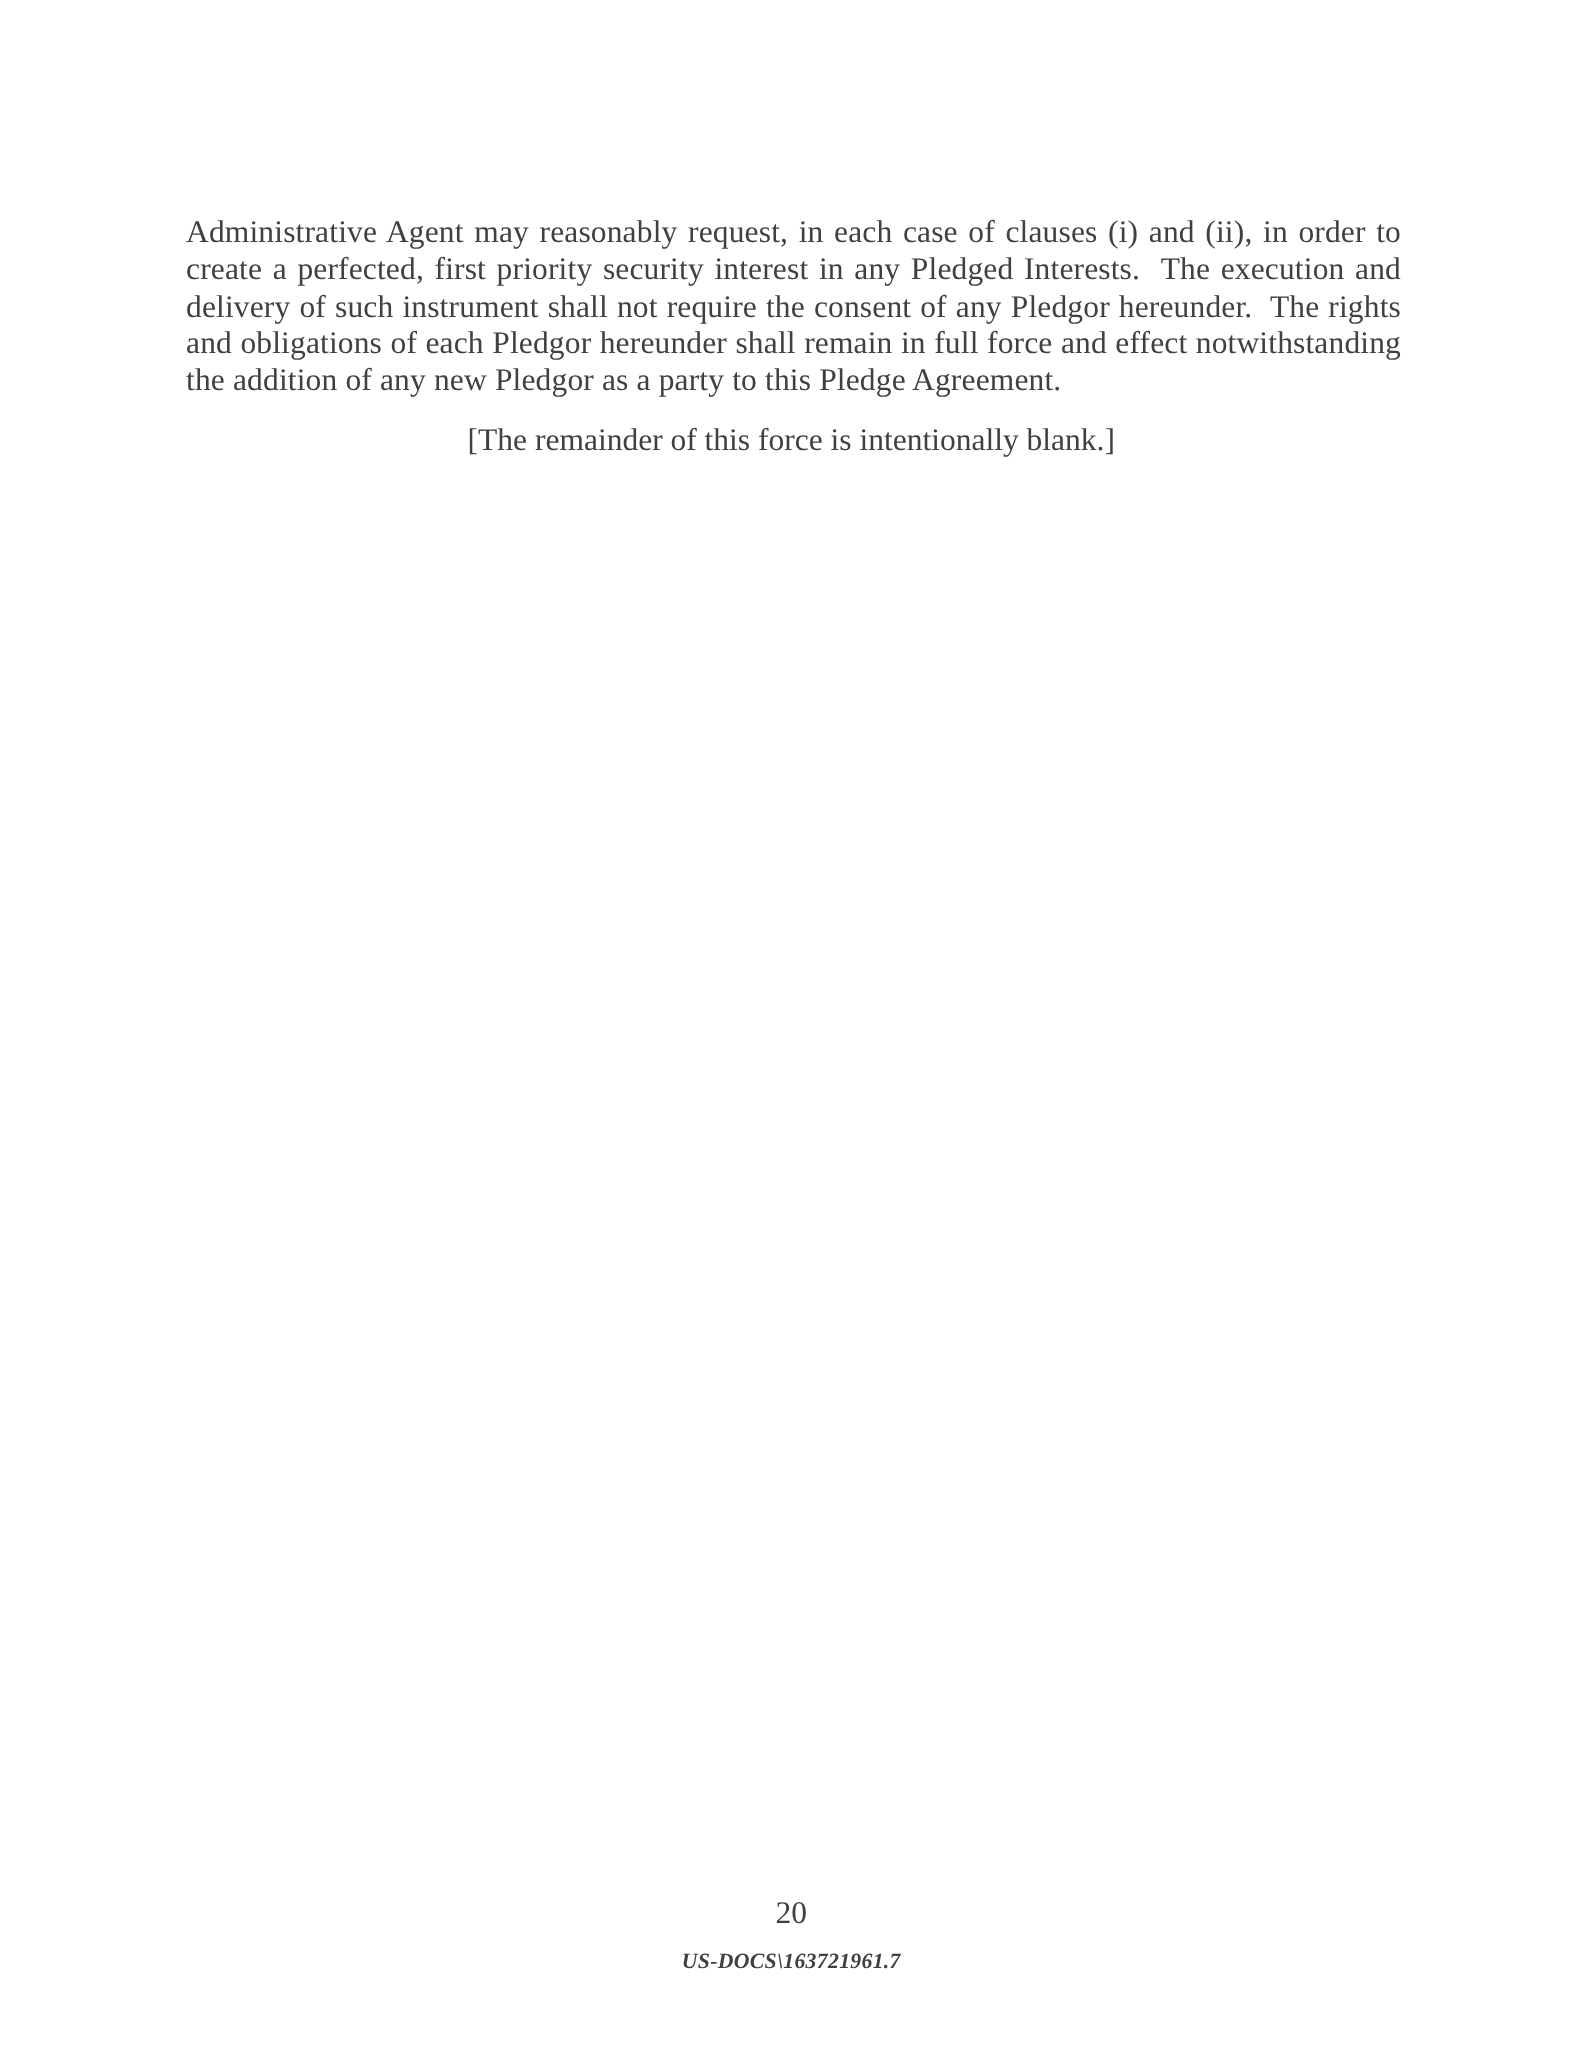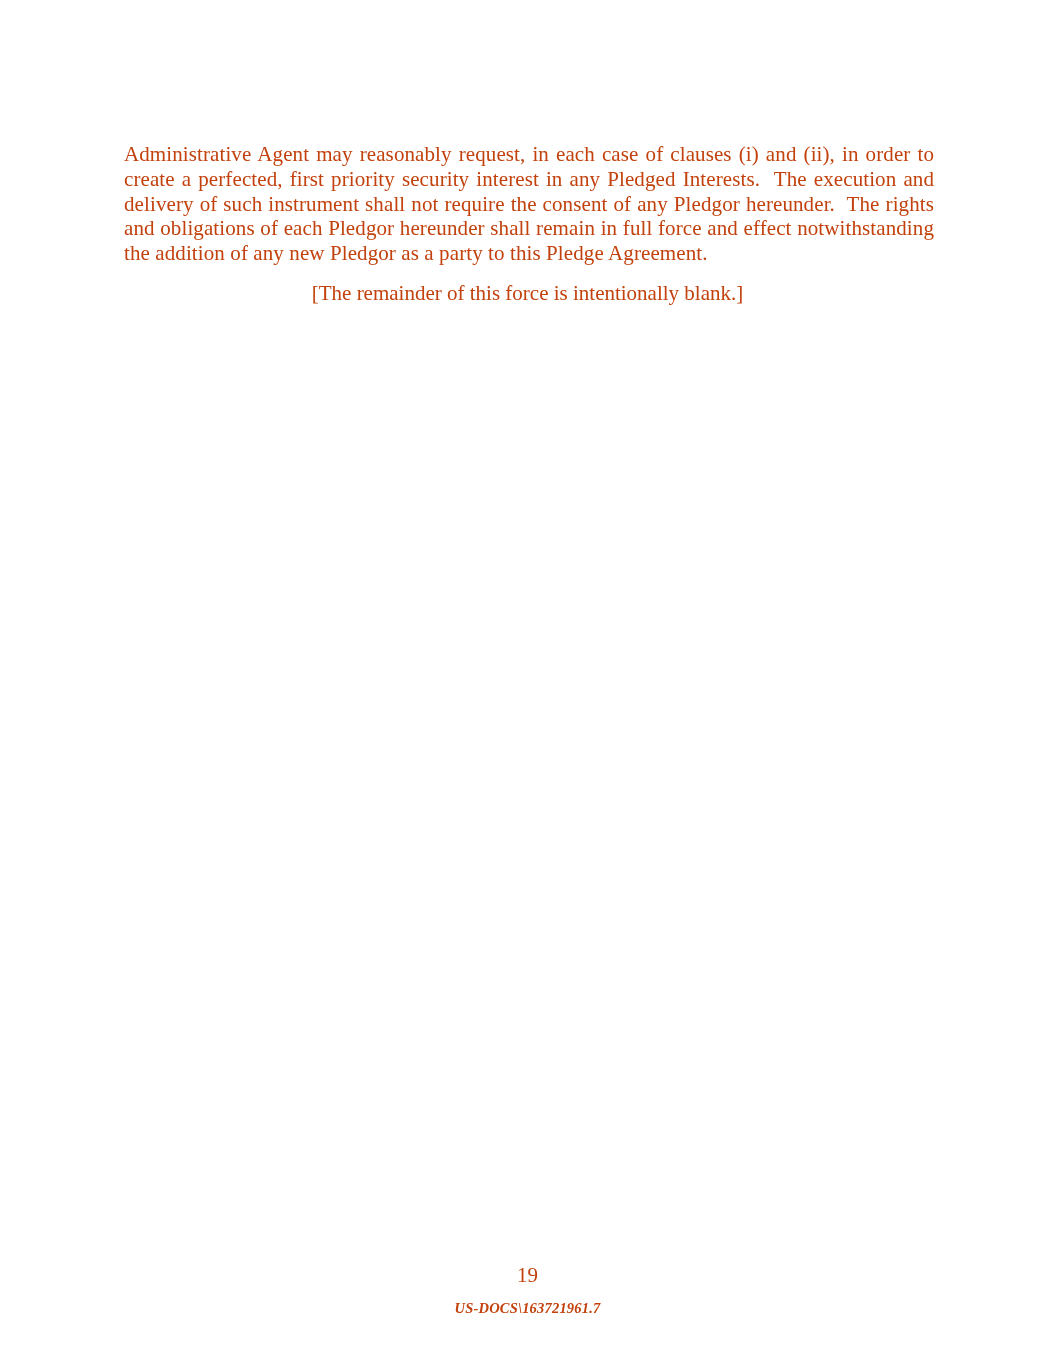--- a/index.html
+++ b/index.html
@@ -6,21 +6,21 @@
     margin: 0;
     padding: 0;
     background: #ffffff;
   }
   .page {
     position: relative;
     width: 1055px;
     height: 1365px;
     background: #ffffff;
     font-family: "Liberation Serif", "DejaVu Serif", serif;
-    color: #c2410c;
+    color: #404040;
     overflow: hidden;
   }
   .body-paragraph {
     position: absolute;
     left: 124px;
     width: 810px;
     top: 121px;
     font-size: 21px;
     line-height: 24.8px;
     text-align: justify;
@@ -59,16 +59,16 @@
   }
 </style>
 </head>
 <body>
 
 <div class="page">
   <p class="body-paragraph">Administrative Agent may reasonably request, in each case of clauses (i) and (ii), in order to create a perfected, first priority security interest in any Pledged Interests.  The execution and delivery of such instrument shall not require the consent of any Pledgor hereunder.  The rights and obligations of each Pledgor hereunder shall remain in full force and effect notwithstanding the addition of any new Pledgor as a party to this Pledge Agreement.</p>
 
   <p class="blank-notice">[The remainder of this force is intentionally blank.]</p>
 
-  <p class="page-number">19</p>
+  <p class="page-number">20</p>
 
   <p class="doc-id-footer">US-DOCS\163721961.7</p>
 </div>
 
 </body></html>

